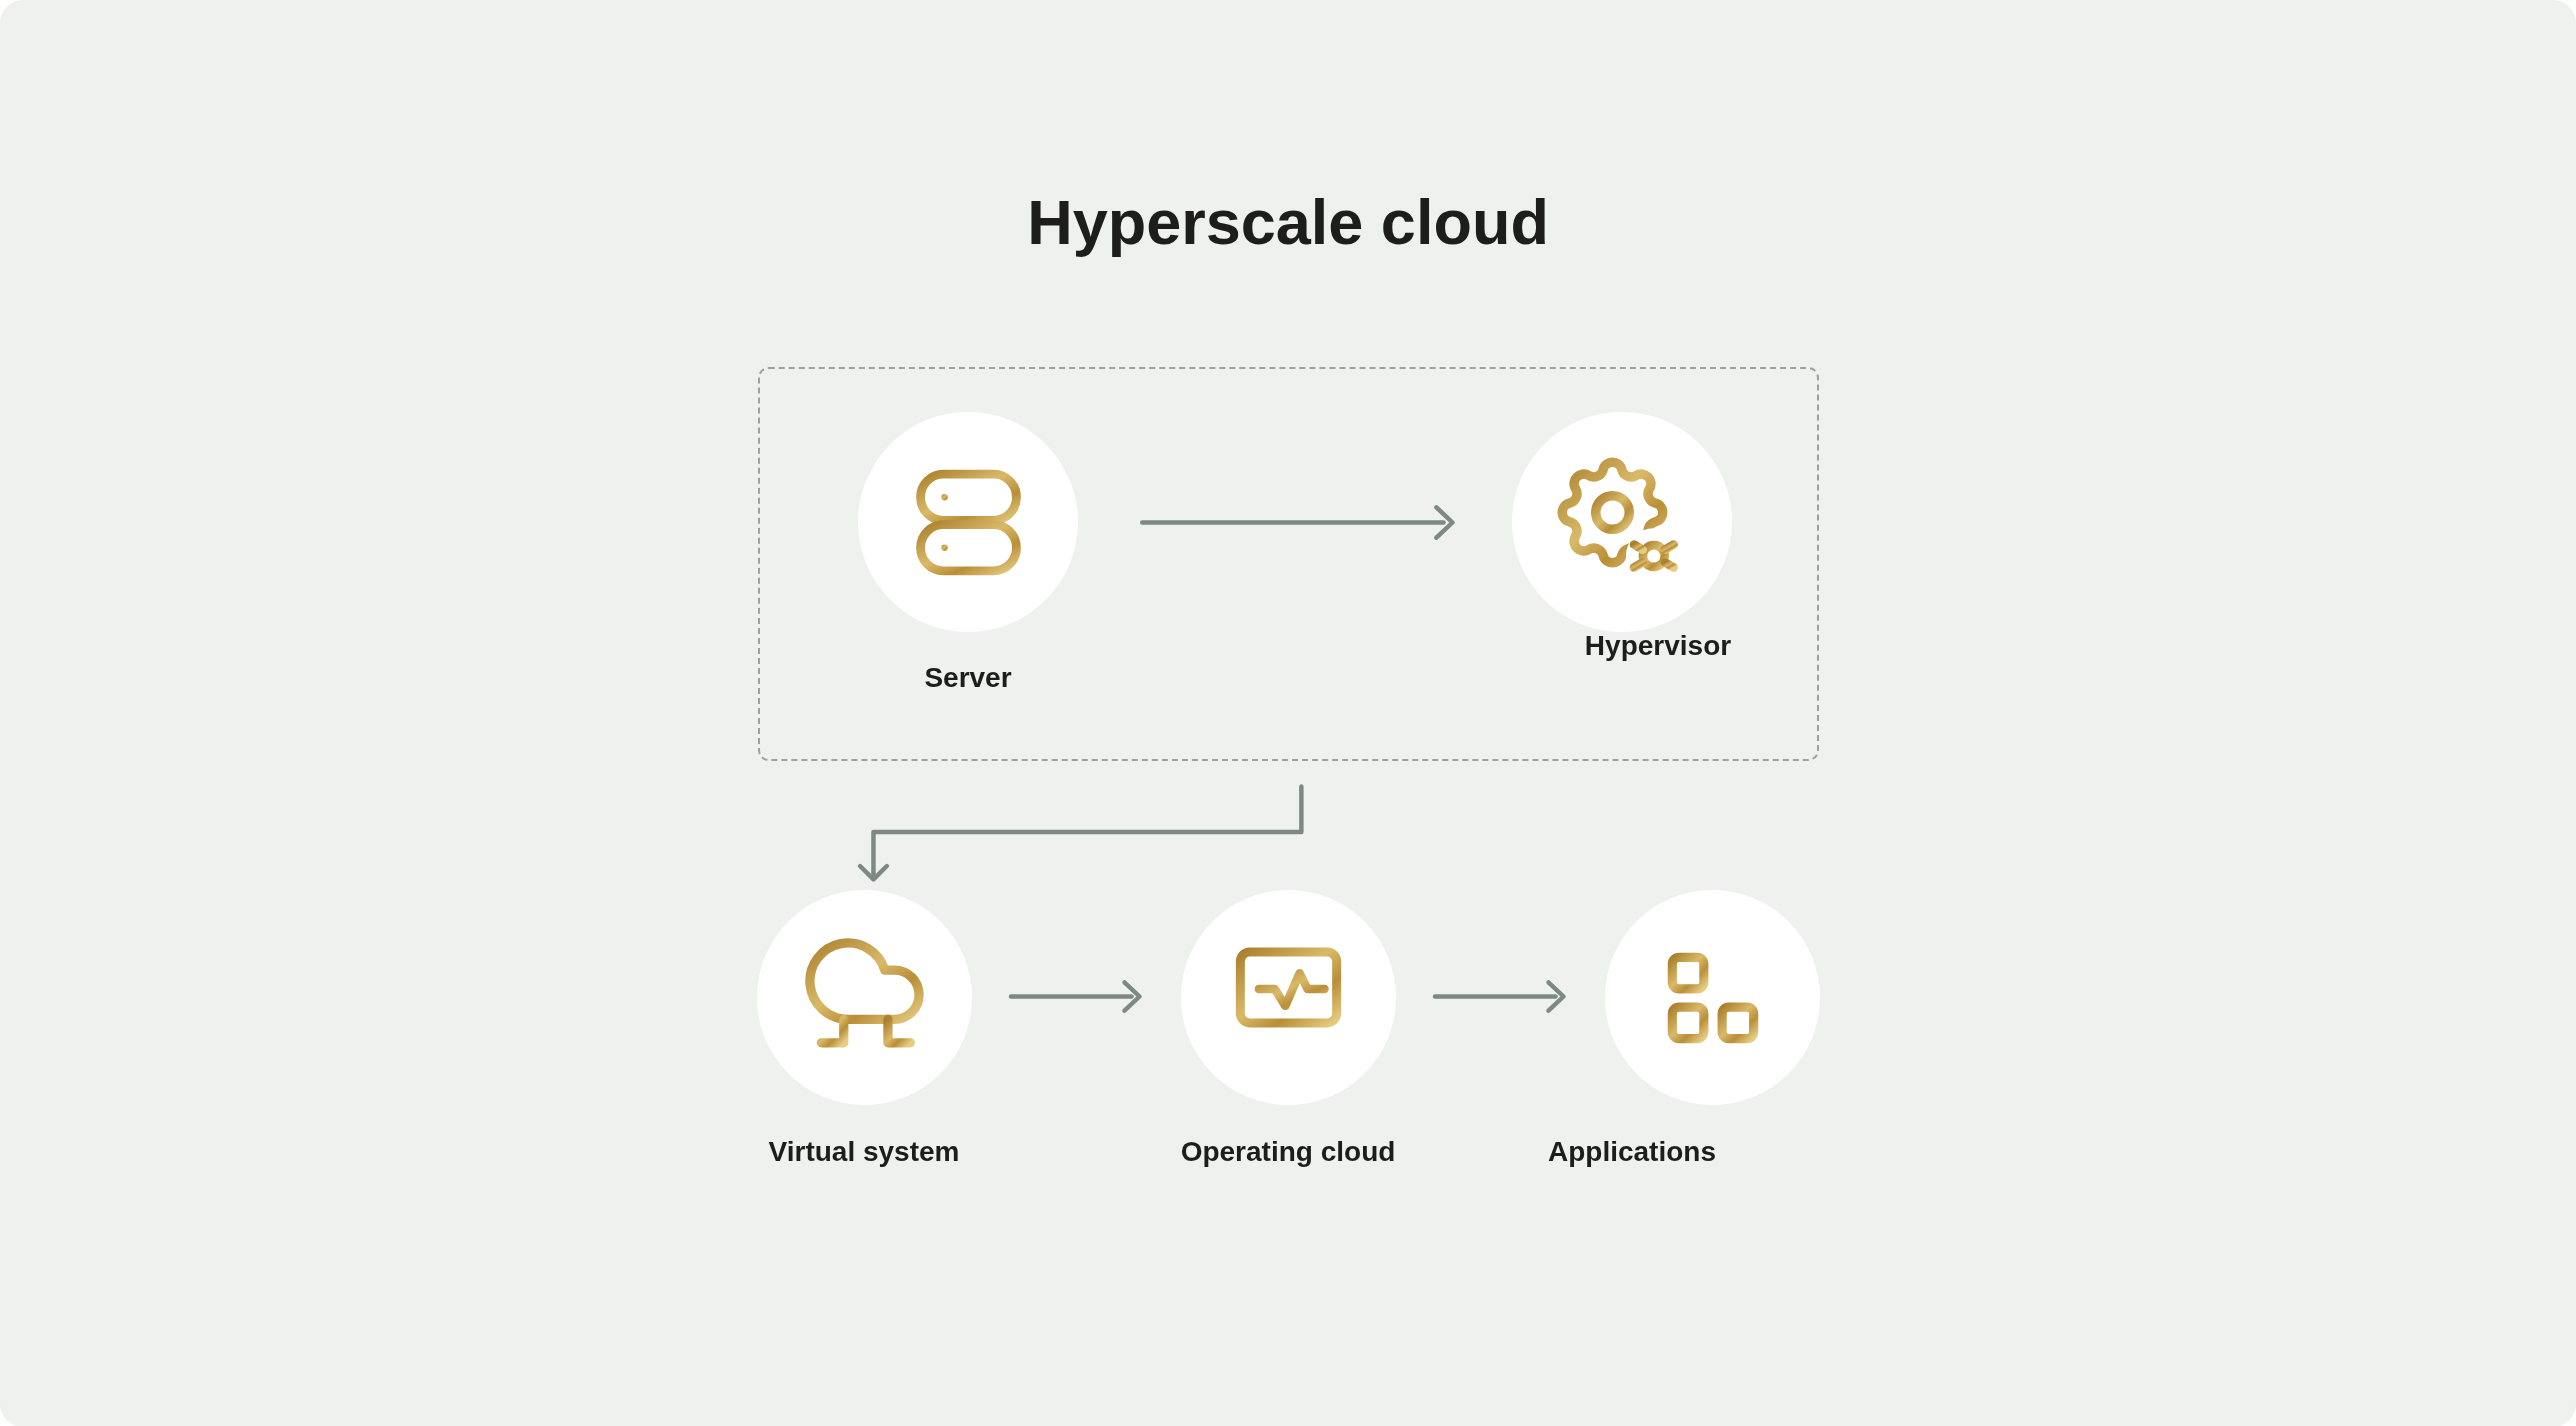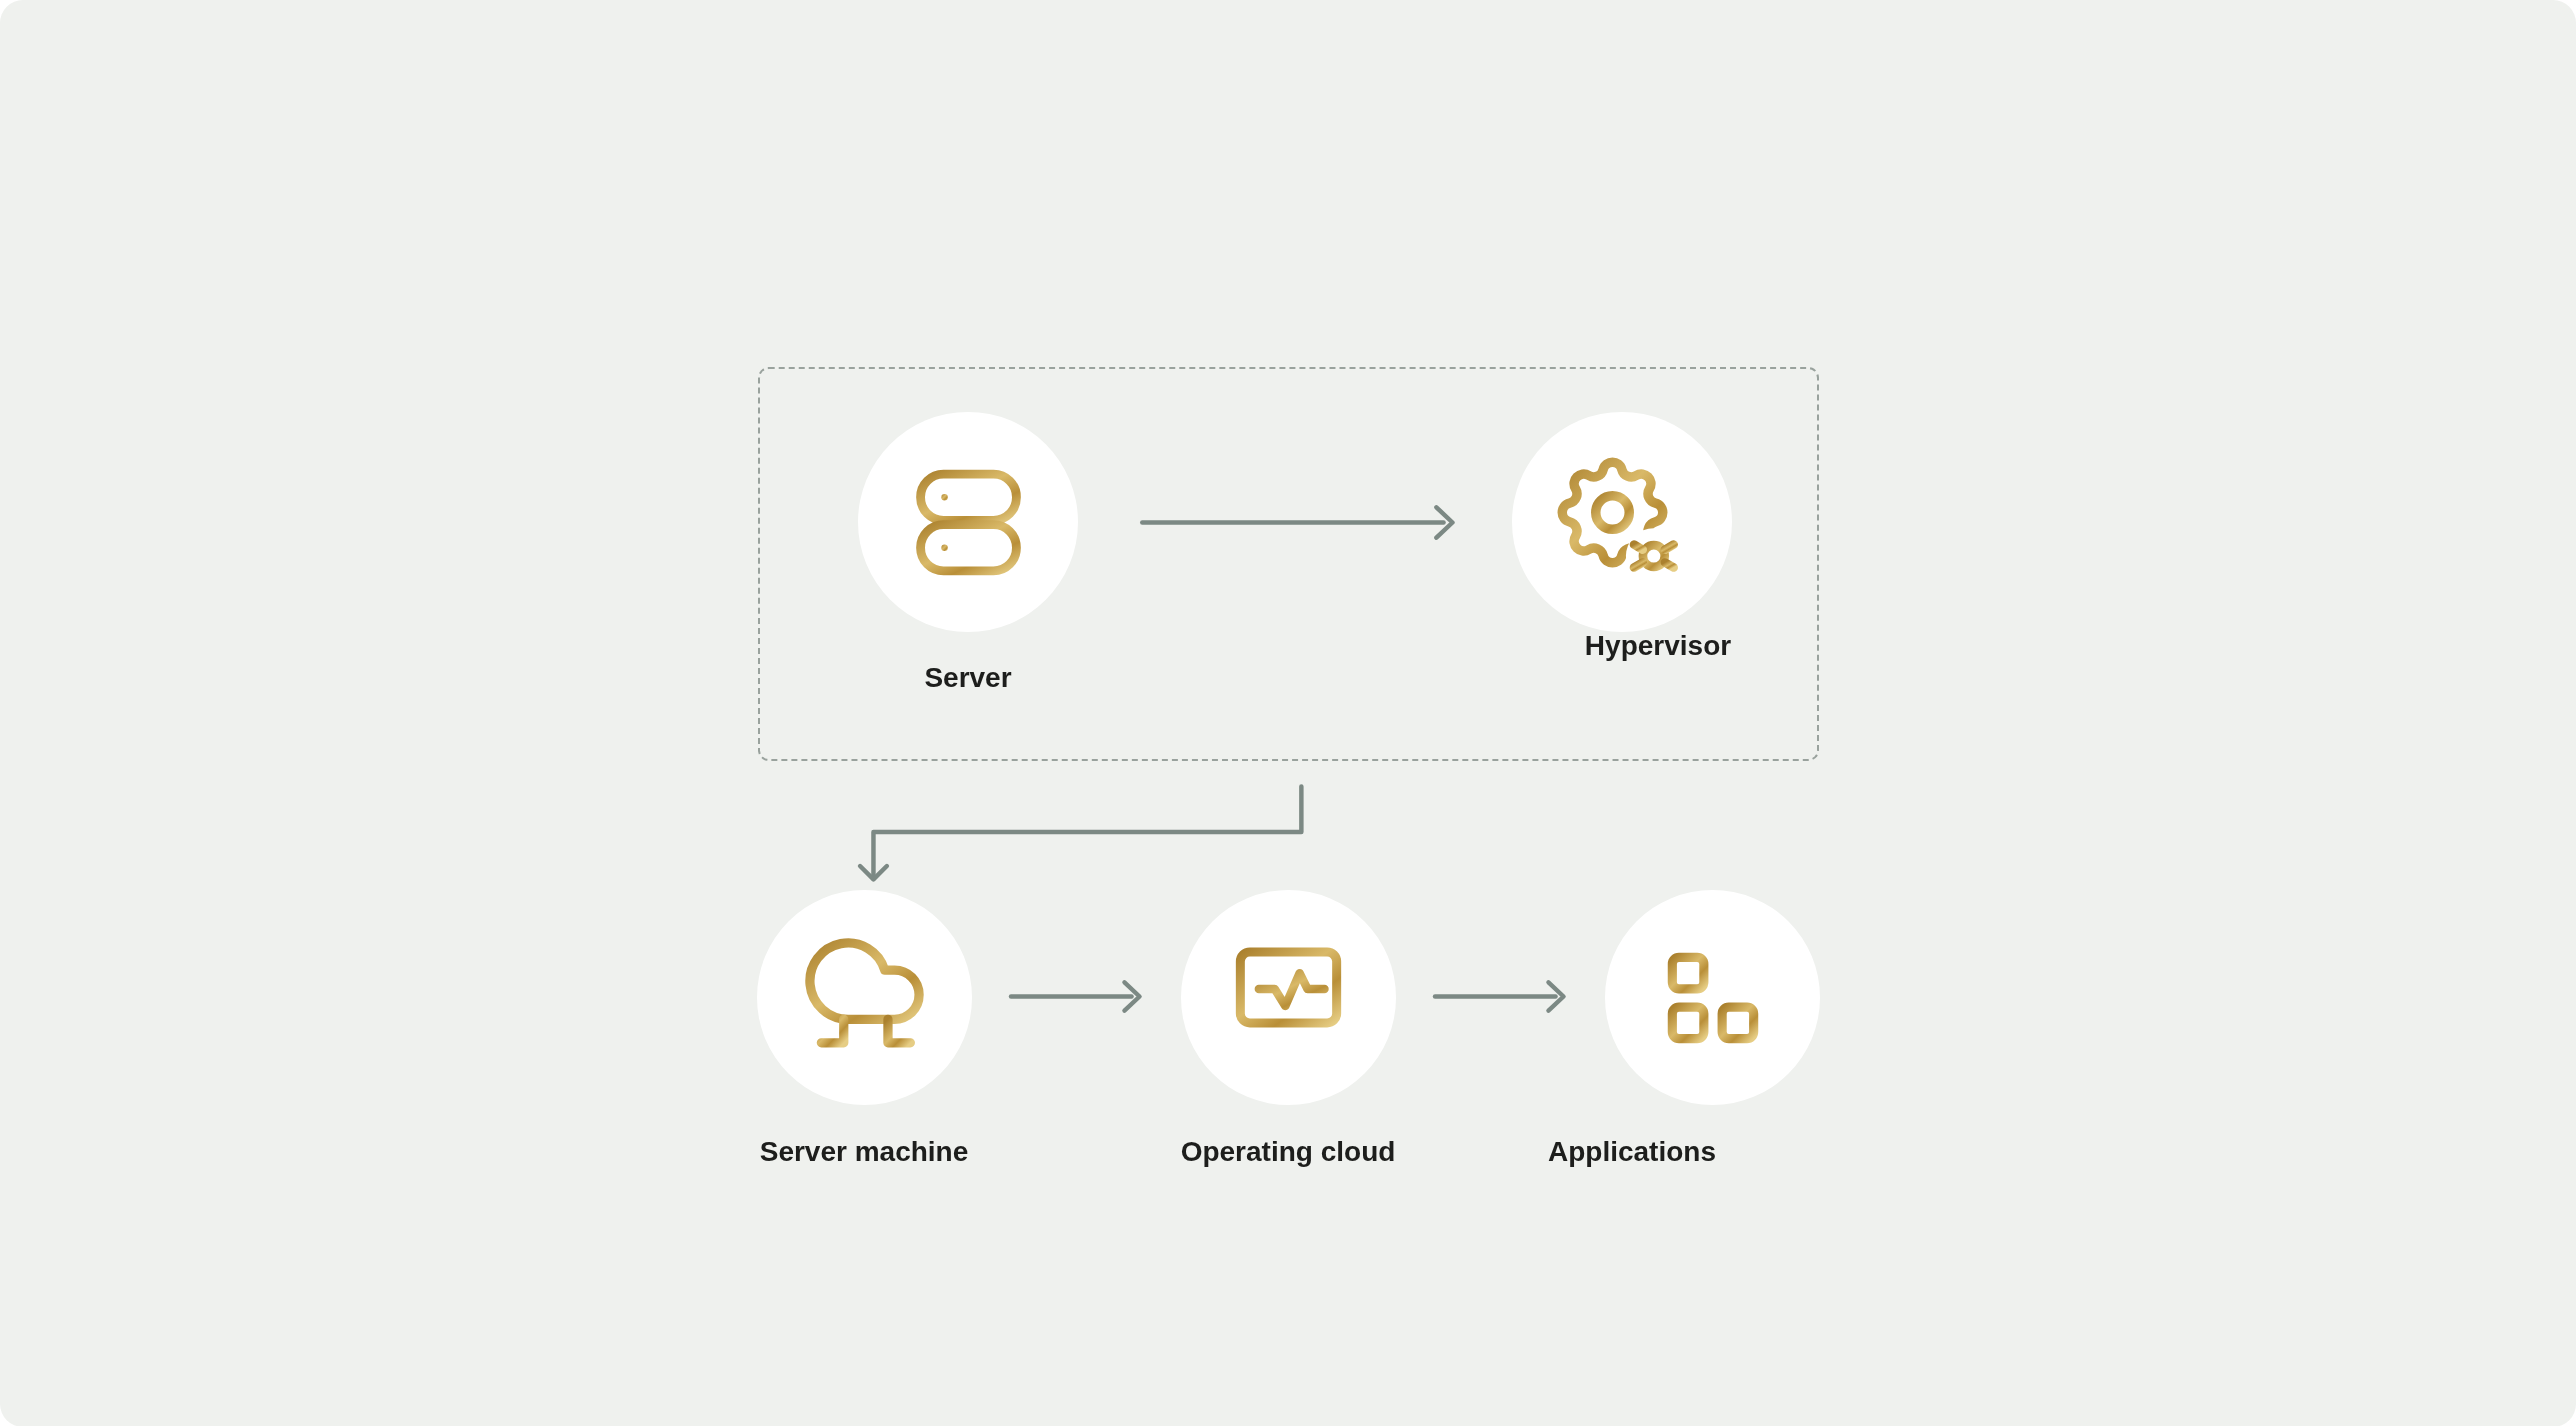--- a/index.html
+++ b/index.html
@@ -29,20 +29,21 @@
     color:#1d1e1c;white-space:nowrap;
   }
   .arrow{position:absolute;}
   svg{display:block;}
 </style>
 </head>
 <body>
 
 <div class="canvas">
 
+  <div class="title">Hyperscale cloud</div>
 
   <div class="groupbox"></div>
 
   <div class="node lg" style="left:858px;top:412px;">
     <svg width="125" height="125" viewBox="0 0 24 24" fill="none">
       <defs>
         <linearGradient id="gold1" x1="0" y1="0" x2="1" y2="1">
           <stop offset="0" stop-color="#ab812e"></stop>
             <stop offset="0.45" stop-color="#d9b968"></stop>
           <stop offset="0.7" stop-color="#b98f38"></stop>
@@ -106,21 +107,21 @@
         </linearGradient>
       </defs>
       <g stroke="url(#gold3)" stroke-width="1.7" stroke-linecap="round" stroke-linejoin="round">
         <path d="M17.5 16 H 9 a7 7 0 1 1 6.71 -9 h1.79 a4.5 4.5 0 1 1 0 9"></path>
         <path d="M8.2 16 v4.3 h-4.1"></path>
         <path d="M12.3 16 v4.8"></path>
         <path d="M16.3 16 v4.3 h4.1"></path>
       </g>
     </svg>
   </div>
-  <div class="nlabel" style="left:864px;top:1136px;">Server machine</div>
+  <div class="nlabel" style="left:864px;top:1136px;">Virtual system</div>
 
   <svg class="arrow" style="left:1005px;top:977px;" width="145" height="39" viewBox="0 0 162 44">
     <path d="M6 22 H 142" stroke="#7c8984" stroke-width="5" stroke-linecap="round" fill="none"></path>
     <path d="M134 6 L151 22 L134 38" stroke="#7c8984" stroke-width="5" stroke-linecap="round" stroke-linejoin="round" fill="none"></path>
   </svg>
 
   <div class="node sm" style="left:1181px;top:890px;">
     <svg width="127" height="127" viewBox="0 0 24 24" fill="none">
       <defs>
         <linearGradient id="gold4" x1="0" y1="0" x2="1" y2="1">

